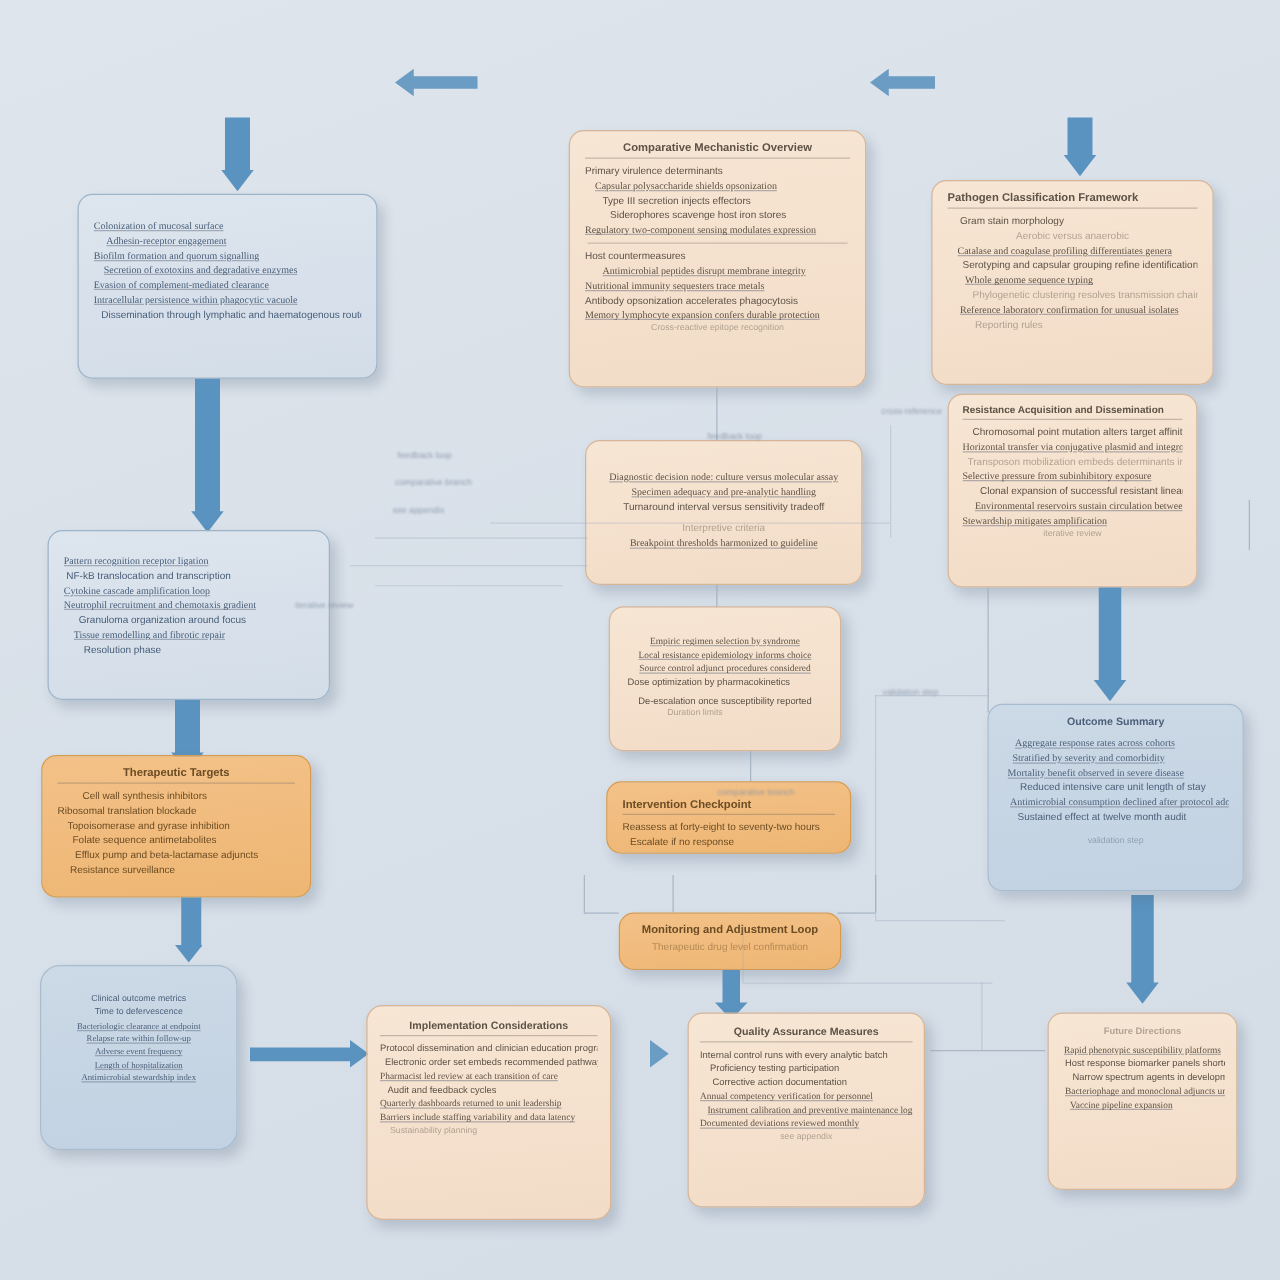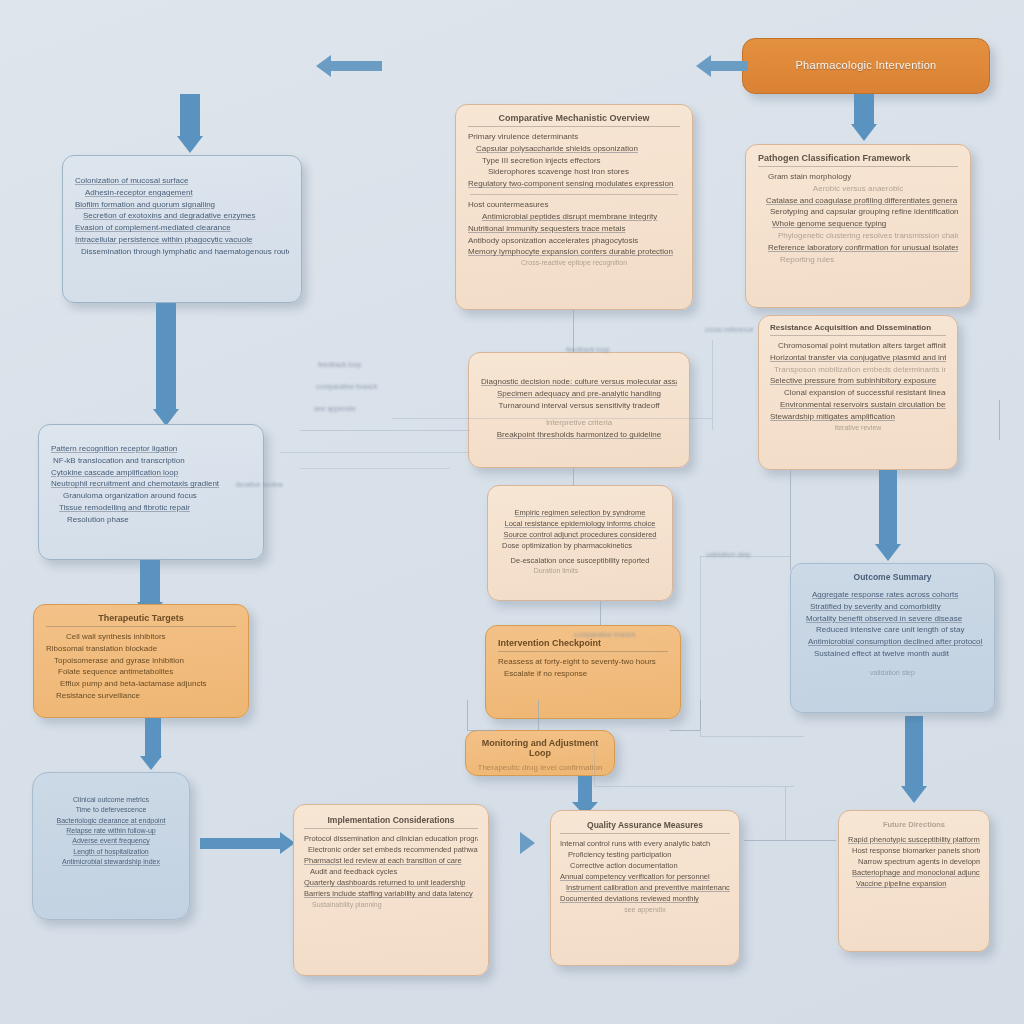--- a/index.html
+++ b/index.html
@@ -65,21 +65,21 @@
     filter: blur(.55px);
   }
   .ttlrow.noline { border-bottom: none; }
   .ln {
     display: block;
     font-size: 8px; line-height: 1.48;
     filter: blur(.5px);
     white-space: nowrap; overflow: hidden;
   }
   .ln.w  { text-align: center; }
-  .ln.bl { text-decoration: underline; text-decoration-color: rgba(90,100,120,.45); }
+  .ln.bl { text-decoration: underline; text-decoration-color: rgba(90,100,120,.45); font-family: Liberation Serif, serif; }
   .card-blue .ttlrow,  .card-blue .ln      { color: #475d78; }
   .card-bluesoft .ttlrow, .card-bluesoft .ln { color: #4c607a; }
   .card-cream .ttlrow, .card-cream .ln     { color: #5d5246; }
   .card-orange .ttlrow, .card-orange .ln   { color: #6b4c24; }
   .sep { height:1px; background: rgba(120,115,105,.35); margin:4px 2px; }
   .fade { opacity: .45; }
 
   
   .arrow { position: absolute; }
   .ar-down, .ar-up {
@@ -105,23 +105,20 @@
     line-height:1.5; opacity:.8; white-space:nowrap;
   }
 </style>
 </head>
 <body>
 
 <div id="canvas">
 
 
 
-  <div class="node pill pill-orange" style="left:742px;top:38px;width:248px;height:56px;">
-    <span class="ttl">Pharmacologic Intervention</span>
-  </div>
 
   <div class="arrow" style="left:316px;top:55px;">
     <div class="ar-left" style="position:absolute;left:0;top:0;"></div>
     <div class="shaft-h" style="left:14px;top:6px;width:52px;height:10px;background:#6a9cc4;"></div>
   </div>
   <div class="arrow" style="left:696px;top:55px;">
     <div class="ar-left" style="position:absolute;left:0;top:0;"></div>
     <div class="shaft-h" style="left:14px;top:6px;width:38px;height:10px;background:#6a9cc4;"></div>
   </div>
 
@@ -246,47 +243,47 @@
       <span class="ln w bl" style="font-size:7.5px">Local resistance epidemiology informs choice</span>
       <span class="ln w bl" style="font-size:7.5px">Source control adjunct procedures considered</span>
       <span class="ln w" style="font-size:7.5px;margin-left:-26px">Dose optimization by pharmacokinetics</span>
       <span class="ln w" style="font-size:7.5px;margin-top:4px">De-escalation once susceptibility reported</span>
       <span class="ln w fade" style="font-size:7px;margin-left:-48px">Duration limits</span>
     </div>
   </div>
 
   <div class="thinline v" style="left:600px;top:601px;height:24px;"></div>
 
-  <div class="node card-orange" style="left:485px;top:625px;width:196px;height:94px;">
+  <div class="node card-orange" style="left:485px;top:625px;width:196px;height:58px;">
     <div class="body" style="padding:12px 12px">
       <div class="ttlrow" style="text-align:left">Intervention Checkpoint</div>
       <span class="ln">Reassess at forty-eight to seventy-two hours</span>
       <span class="ln" style="margin-left:6px">Escalate if no response</span>
     </div>
   </div>
 
-  <div class="node card-orange" style="left:465px;top:730px;width:150px;height:46px;">
+  <div class="node card-orange" style="left:495px;top:730px;width:178px;height:46px;">
     <div class="body" style="padding:7px 10px">
       <div class="ttlrow noline" style="margin-bottom:1px">Monitoring and Adjustment Loop</div>
       <span class="ln w fade">Therapeutic drug level confirmation</span>
     </div>
   </div>
 
   <div class="thinline v" style="left:467px;top:700px;height:30px;"></div>
   <div class="thinline h" style="left:467px;top:730px;width:28px;"></div>
   <div class="thinline v" style="left:700px;top:700px;height:30px;"></div>
   <div class="thinline h" style="left:670px;top:730px;width:30px;"></div>
   <div class="thinline v" style="left:538px;top:700px;height:30px;"></div>
 
   <div class="arrow" style="left:572px;top:776px;">
     <div class="shaft-v" style="left:6px;top:0;width:14px;height:28px;"></div>
     <div class="ar-down" style="position:absolute;left:0px;top:26px;border-top-width:14px;border-left-width:13px;border-right-width:13px;"></div>
   </div>
 
-  <div class="node card-cream" style="left:293px;top:804px;width:196px;height:172px;">
+  <div class="node card-cream" style="left:293px;top:804px;width:196px;height:172px;border-radius:13px;">
     <div class="body" style="padding:10px">
       <div class="ttlrow" style="font-size:8.5px">Implementation Considerations</div>
       <span class="ln" style="font-size:7.5px">Protocol dissemination and clinician education program</span>
       <span class="ln" style="font-size:7.5px;margin-left:4px">Electronic order set embeds recommended pathway</span>
       <span class="ln bl" style="font-size:7.5px">Pharmacist led review at each transition of care</span>
       <span class="ln" style="font-size:7.5px;margin-left:6px">Audit and feedback cycles</span>
       <span class="ln bl" style="font-size:7.5px">Quarterly dashboards returned to unit leadership</span>
       <span class="ln bl" style="font-size:7.5px">Barriers include staffing variability and data latency</span>
       <span class="ln fade" style="font-size:7px;margin-left:8px">Sustainability planning</span>
     </div>

